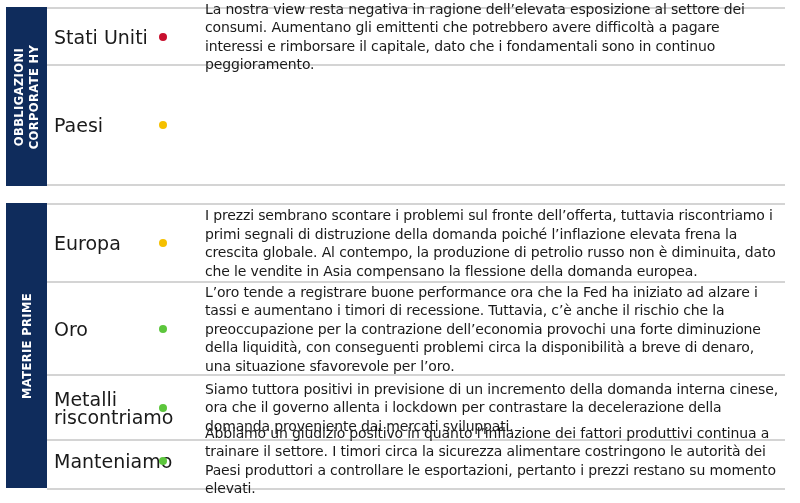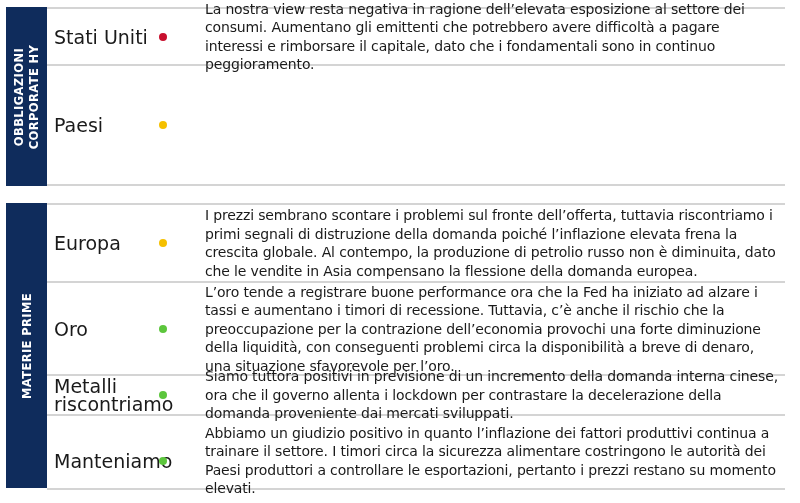--- a/index.html
+++ b/index.html
@@ -51,21 +51,21 @@
     <div class="row" style="top:0; height:78px;">
       <span class="row-label">Europa</span>
       <span class="dot" style="background:#f5c000;"></span>
       <div class="row-text">I prezzi sembrano scontare i problemi sul fronte dell’offerta, tuttavia riscontriamo i primi segnali di distruzione della domanda poiché l’inflazione elevata frena la crescita globale. Al contempo, la produzione di petrolio russo non è diminuita, dato che le vendite in Asia compensano la flessione della domanda europea.</div>
     </div>
     <div class="row" style="top:78px; height:93px;">
       <span class="row-label">Oro</span>
       <span class="dot" style="background:#5cc63c;"></span>
       <div class="row-text">L’oro tende a registrare buone performance ora che la Fed ha iniziato ad alzare i tassi e aumentano i timori di recessione. Tuttavia, c’è anche il rischio che la preoccupazione per la contrazione dell’economia provochi una forte diminuzione della liquidità, con conseguenti problemi circa la disponibilità a breve di denaro, una situazione sfavorevole per l’oro.</div>
     </div>
-    <div class="row" style="top:171px; height:40px;">
+    <div class="row" style="top:171px; height:65px;">
       <span class="row-label">
         <span style="display:block">Metalli</span>
         <span style="display:block">riscontriamo</span>
       </span>
       <span class="dot" style="background:#5cc63c;"></span>
       <div class="row-text">Siamo tuttora positivi in previsione di un incremento della domanda interna cinese, ora che il governo allenta i lockdown per contrastare la decelerazione della domanda proveniente dai mercati sviluppati.</div>
     </div>
     <div class="row" style="top:228px; height:57px;">
       <span class="row-label">Manteniamo</span>
       <span class="dot" style="background:#5cc63c;"></span>

